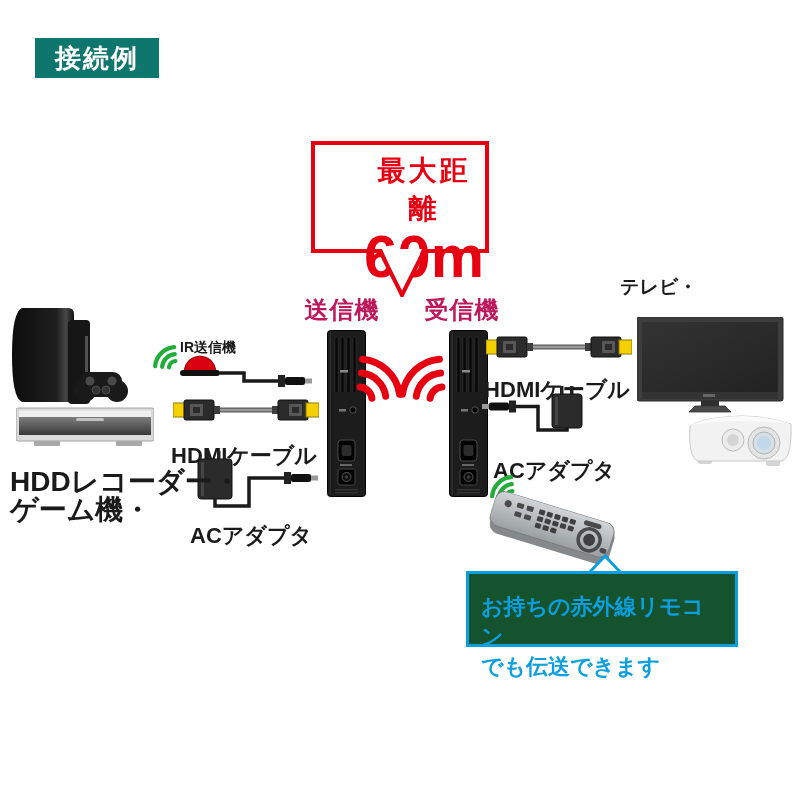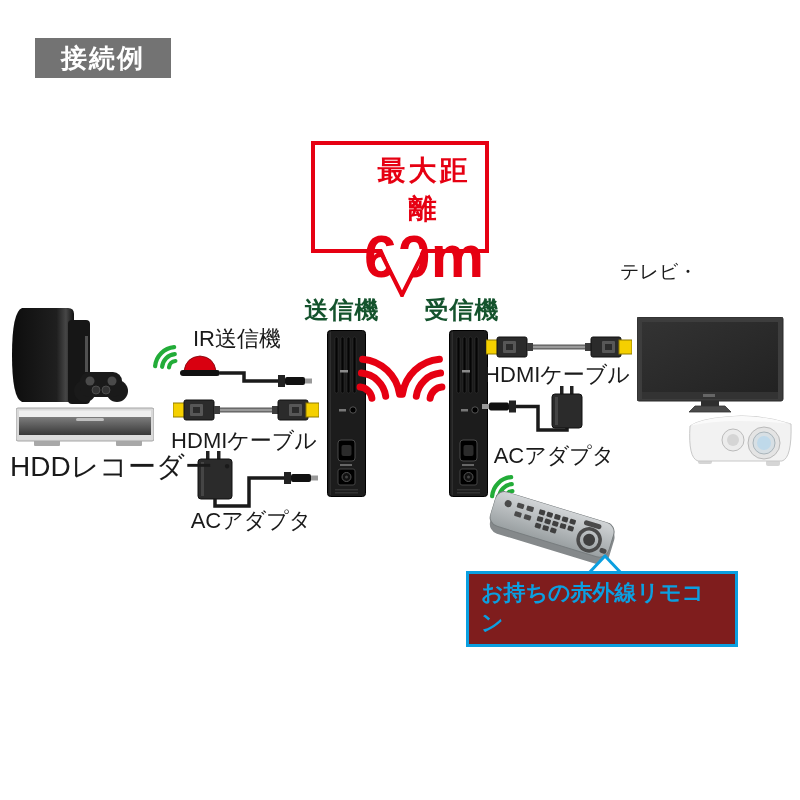--- a/index.html
+++ b/index.html
@@ -1,31 +1,31 @@
 <!DOCTYPE html>
 <html><head>
 <meta charset="utf-8">
 <style>
   html,body{margin:0;padding:0;background:#fff;}
   .canvas{position:relative;width:800px;height:800px;background:#ffffff;overflow:hidden;
           font-family:"Liberation Sans","DejaVu Sans",sans-serif;}
   .abs{position:absolute;}
-  .badge{left:35px;top:38px;width:136px;height:40px;background:#737373;color:#fff;
+  .badge{left:35px;top:38px;width:124px;height:40px;background:#0f766e;color:#fff;
          font-size:26px;font-weight:bold;display:flex;align-items:center;justify-content:center;
          letter-spacing:2px;}
   .callout-red{left:311px;top:141px;width:178px;height:112px;border:4px solid #e60012;
                box-sizing:border-box;background:#fff;text-align:center;padding-left:48px;}
   .callout-line1{margin-top:7px;font-size:28px;font-weight:bold;color:#e60012;letter-spacing:3px;}
   .callout-line2{font-size:60px;line-height:58px;font-weight:bold;color:#e60012;}
-  .label-red{position:absolute;color:#14532d;font-size:24px;font-weight:bold;text-align:center;letter-spacing:1px;}
-  .cap{position:absolute;color:#1a1a1a;font-weight:normal;}
+  .label-red{position:absolute;color:#be185d;font-size:24px;font-weight:bold;text-align:center;letter-spacing:1px;}
+  .cap{position:absolute;color:#1a1a1a;font-weight:bold;margin-top:15px;}
   .cap span{display:block;}
   .cap-c{text-align:center;}
-  .note-blue{left:466px;top:571px;width:272px;height:76px;border:3px solid #0b9fe0;background:#7f1d1d;
-             box-sizing:border-box;padding:4px 12px;}
+  .note-blue{left:466px;top:571px;width:272px;height:76px;border:3px solid #0b9fe0;background:#14532d;
+             box-sizing:border-box;padding:20px 12px;font-family:Liberation Mono, monospace;}
   .note-blue span{display:block;color:#0b9fe0;font-size:22px;line-height:30px;font-weight:bold;}
   .mirror{transform:scaleX(-1);}
   .remote-rot{transform:rotate(17deg);transform-origin:0 0;}
 </style>
 </head>
 <body>
 
 <div class="canvas">
 
   <svg width="0" height="0" style="position:absolute">
@@ -131,21 +131,21 @@
       <use href="#dev"></use>
     </svg>
 
   <svg class="abs" style="left:355px;top:344px" width="48" height="62">
       <use href="#wavesRed"></use>
     </svg>
   <svg class="abs mirror" style="left:399px;top:344px" width="48" height="62">
       <use href="#wavesRed"></use>
     </svg>
 
-  <div class="cap cap-c" style="left:185px;top:324px;width:104px;font-size:22px">IR送信機</div>
+  <div class="cap cap-c" style="left:156px;top:324px;width:104px;font-size:14px">IR送信機</div>
   <svg class="abs" style="left:145px;top:341px" width="34" height="30">
       <use href="#wavesGreen"></use>
     </svg>
   <svg class="abs" style="left:178px;top:352px" width="140" height="38">
     <path d="M 6 19 Q 8 5 22 4 Q 36 5 38 19 Z" fill="#d90010" stroke="#7a0008" stroke-width="0.8"></path>
     <rect x="2" y="18" width="40" height="6" rx="3" fill="#111"></rect>
     <path d="M 42 21 L 66 21 L 66 29 L 102 29" fill="none" stroke="#1a1a1a" stroke-width="3.5"></path>
     <rect x="100" y="23" width="7" height="12" fill="#222"></rect>
     <rect x="107" y="25" width="20" height="8" rx="2" fill="#111"></rect>
     <rect x="127" y="26.5" width="7" height="5" fill="#999"></rect>
@@ -179,20 +179,21 @@
     <rect x="18" y="34" width="26" height="6" rx="1" fill="#a8a8a8"></rect>
     <rect x="100" y="34" width="26" height="6" rx="1" fill="#a8a8a8"></rect>
     <rect x="0" y="2" width="138" height="33" rx="2" fill="#d9d9d9" stroke="#a5a5a5" stroke-width="1"></rect>
     <rect x="3" y="4.5" width="132" height="7" fill="#efefef"></rect>
     <rect x="3" y="11" width="132" height="18" fill="url(#gRec)"></rect>
     <rect x="60" y="12" width="28" height="3" rx="1.5" fill="#c0c0c0"></rect>
     <rect x="3" y="29" width="132" height="4.5" fill="#dcdcdc"></rect>
   </svg>
   <div class="cap" style="left:10px;top:453px;font-size:28px;line-height:28px">
     <span>HDDレコーダー・</span>
+    <span>ゲーム機・</span>
   </div>
 
   <svg class="abs" style="left:486px;top:336px" width="146" height="22">
       <use href="#hdmiCable"></use>
     </svg>
   <div class="cap cap-c" style="left:482px;top:360px;width:150px;font-size:22px">HDMIケーブル</div>
 
   <svg class="abs" style="left:482px;top:386px" width="104" height="52">
     <rect x="0" y="18" width="7" height="5" fill="#999"></rect>
     <rect x="7" y="16.5" width="20" height="8" rx="2" fill="#111"></rect>
@@ -262,15 +263,16 @@
     <circle cx="47" cy="30" r="6" fill="#d5d5d5"></circle>
   </svg>
 
   <svg class="abs" style="left:582px;top:553px" width="46" height="22">
     <polygon points="8,22 38,22 23,3" fill="#fff"></polygon>
     <line x1="5" y1="22" x2="23" y2="3" stroke="#0b9fe0" stroke-width="3" stroke-linecap="round"></line>
     <line x1="41" y1="22" x2="23" y2="3" stroke="#0b9fe0" stroke-width="3" stroke-linecap="round"></line>
   </svg>
   <div class="abs note-blue">
     <span>お持ちの赤外線リモコン</span>
+    <span>でも伝送できます</span>
   </div>
 
 </div>
 
 </body></html>

